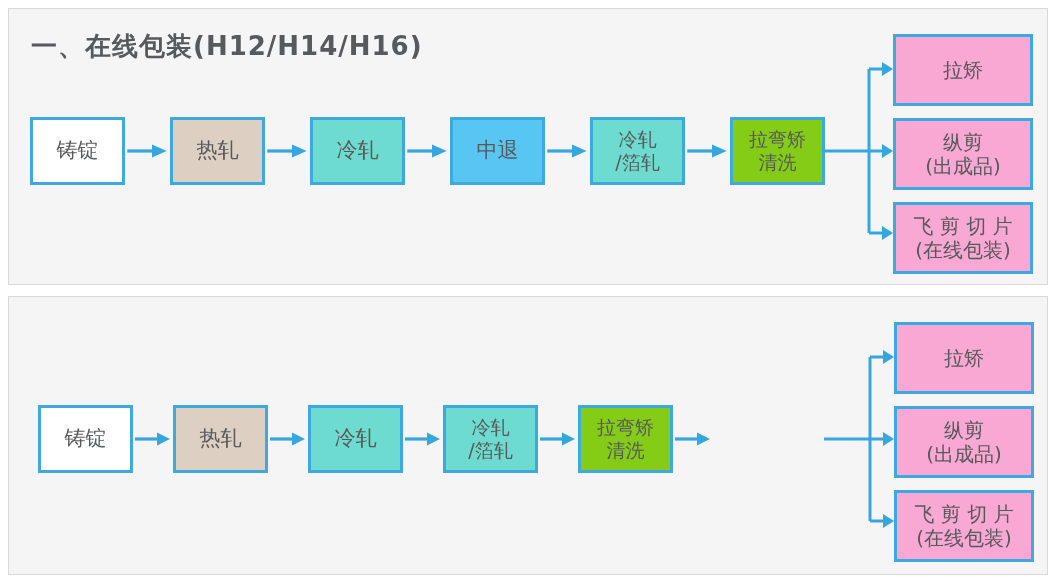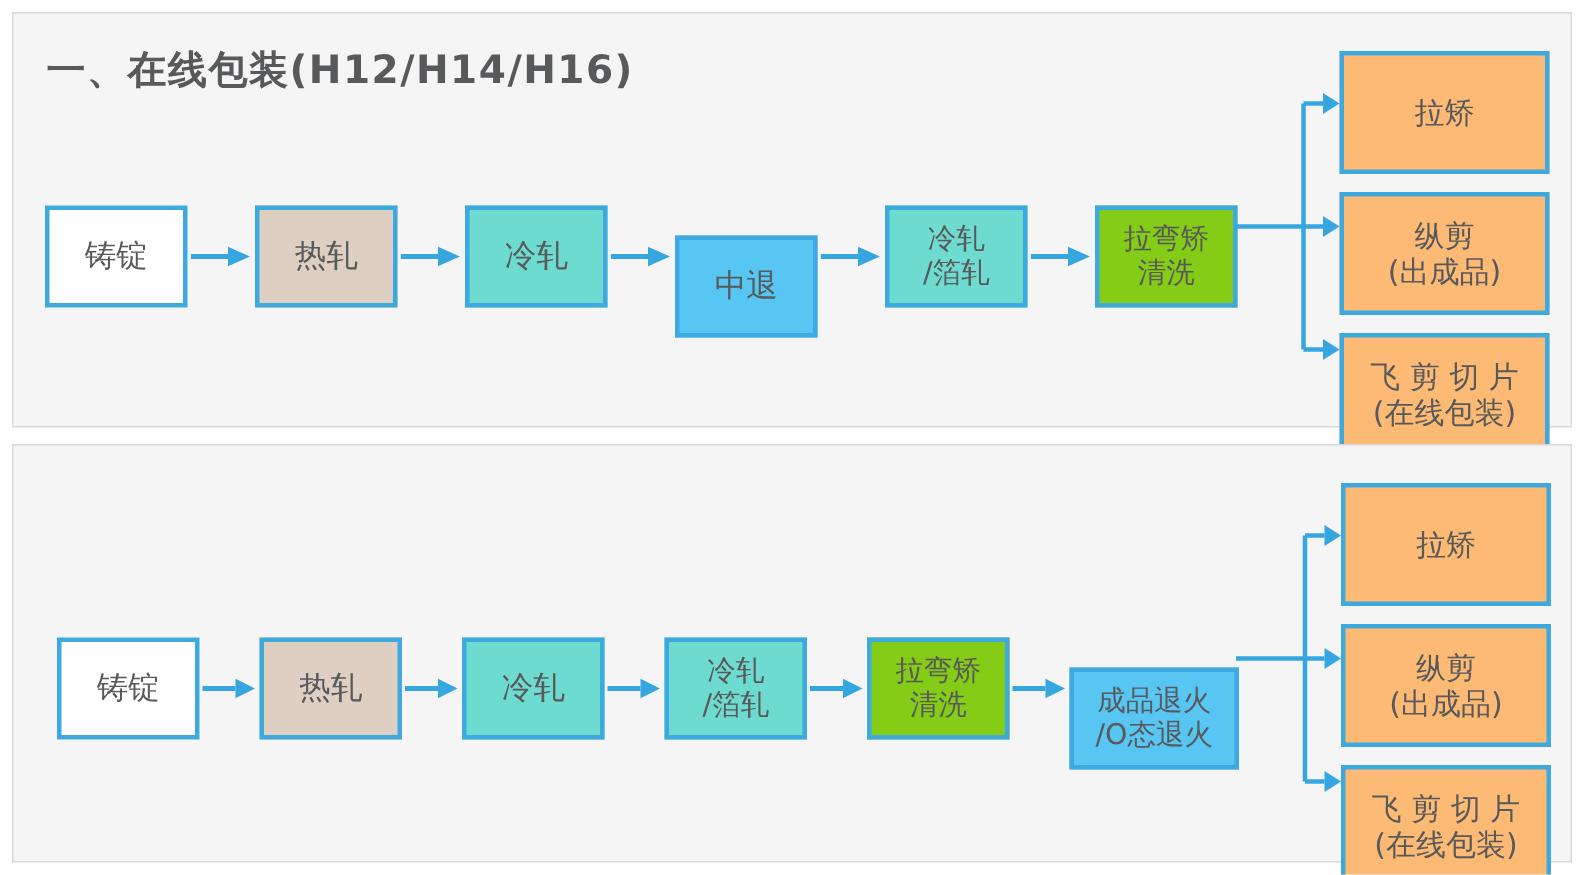--- a/index.html
+++ b/index.html
@@ -22,36 +22,36 @@
 
   .node{width:95px;height:68px;box-sizing:border-box;flex:0 0 auto;
     border:3px solid #3ea9df;display:flex;flex-direction:column;
     align-items:center;justify-content:center;
     color:#58595b;font-size:21px;line-height:1.2;text-align:center;}
   .node.two{font-size:19px;}
   .node.wide{width:113px;}
   .node.white{background:#ffffff;}
   .node.tan{background:#ddd0c2;}
   .node.teal{background:#6edbd0;align-items:center;}
-  .node.blue{background:#58c6f2;margin-top:40px;}
+  .node.blue{background:#58c6f2;}
   .node.yellow{background:#84cc16;}
 
   .harrow{flex:0 0 auto;display:block;}
   .p1 .harrow{width:45px;height:16px;}
   .p2 .harrow{width:40px;height:16px;}
 
   .branch-svg{position:absolute;top:25px;width:70px;height:234px;}
   .p1 .branch-svg{left:814px;}
   .p2 .branch-svg{left:815px;}
 
   .branch-col{position:absolute;top:25px;width:140px;}
   .p1 .branch-col{left:884px;}
   .p2 .branch-col{left:885px;}
-  .gnode{width:140px;height:82px;box-sizing:border-box;margin-bottom:12px;
-    background:#fdba74;border:3px solid #3ea9df;
+  .gnode{width:140px;height:72px;box-sizing:border-box;margin-bottom:12px;
+    background:#f9a8d4;border:3px solid #3ea9df;
     display:flex;flex-direction:column;align-items:center;justify-content:center;
     color:#58595b;font-size:20px;line-height:1.2;text-align:center;}
 </style>
 </head>
 <body>
 
 <div class="page">
 
   <section class="panel p1">
     <h2 class="title">一、在线包装(H12/H14/H16)</h2>
@@ -157,24 +157,20 @@
         <polygon points="24,1.5 24,14.5 37,8" fill="#36a6e0"></polygon>
       </svg>
       <div class="node yellow two">
         <span>拉弯矫</span>
         <span>清洗</span>
       </div>
       <svg class="harrow" viewBox="0 0 40 16" preserveAspectRatio="none">
         <line x1="2" y1="8" x2="24" y2="8" stroke="#36a6e0" stroke-width="3.2"></line>
         <polygon points="24,1.5 24,14.5 37,8" fill="#36a6e0"></polygon>
       </svg>
-      <div class="node blue two wide">
-        <span>成品退火</span>
-        <span>/O态退火</span>
-      </div>
     </div>
 
     <svg class="branch-svg" viewBox="0 0 70 234" preserveAspectRatio="none">
       <line x1="0" y1="117" x2="59" y2="117" stroke="#36a6e0" stroke-width="3"></line>
       <line x1="46" y1="35" x2="46" y2="199" stroke="#36a6e0" stroke-width="3"></line>
       <line x1="46" y1="35" x2="59" y2="35" stroke="#36a6e0" stroke-width="3"></line>
       <line x1="46" y1="199" x2="59" y2="199" stroke="#36a6e0" stroke-width="3"></line>
       <polygon points="59,28 59,42 70,35" fill="#36a6e0"></polygon>
       <polygon points="59,110 59,124 70,117" fill="#36a6e0"></polygon>
       <polygon points="59,192 59,206 70,199" fill="#36a6e0"></polygon>

